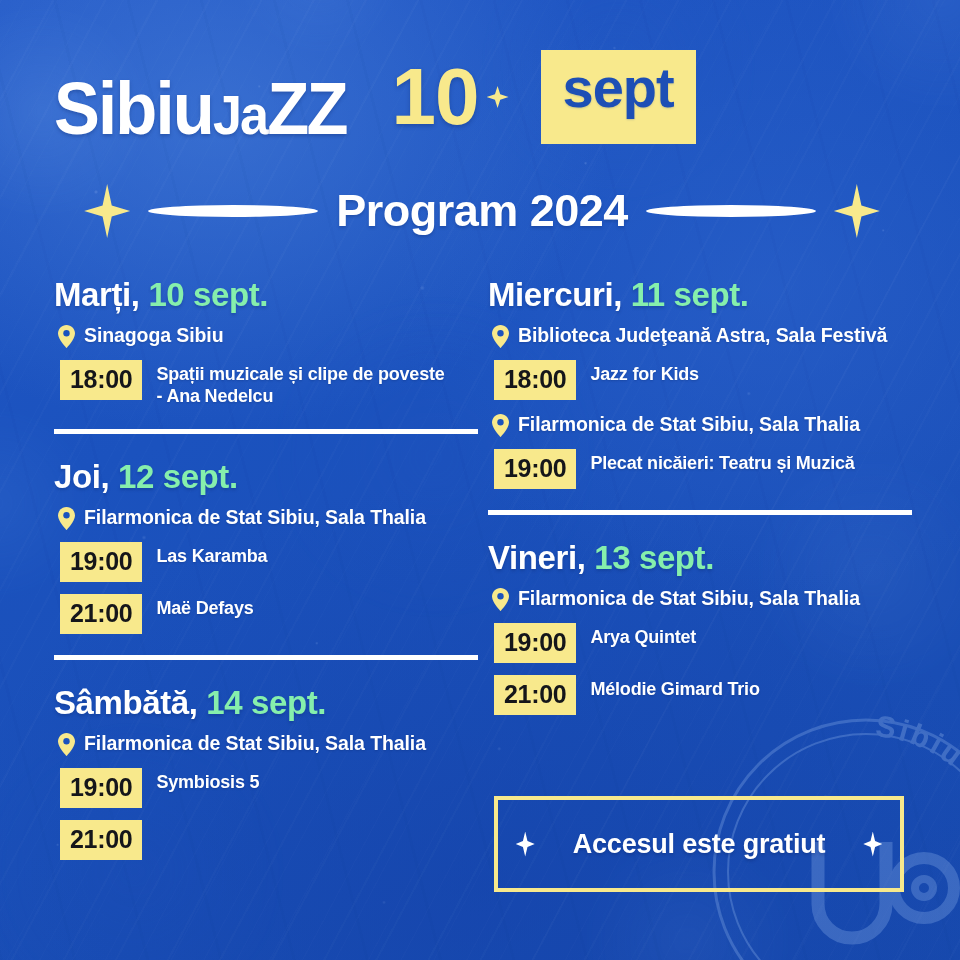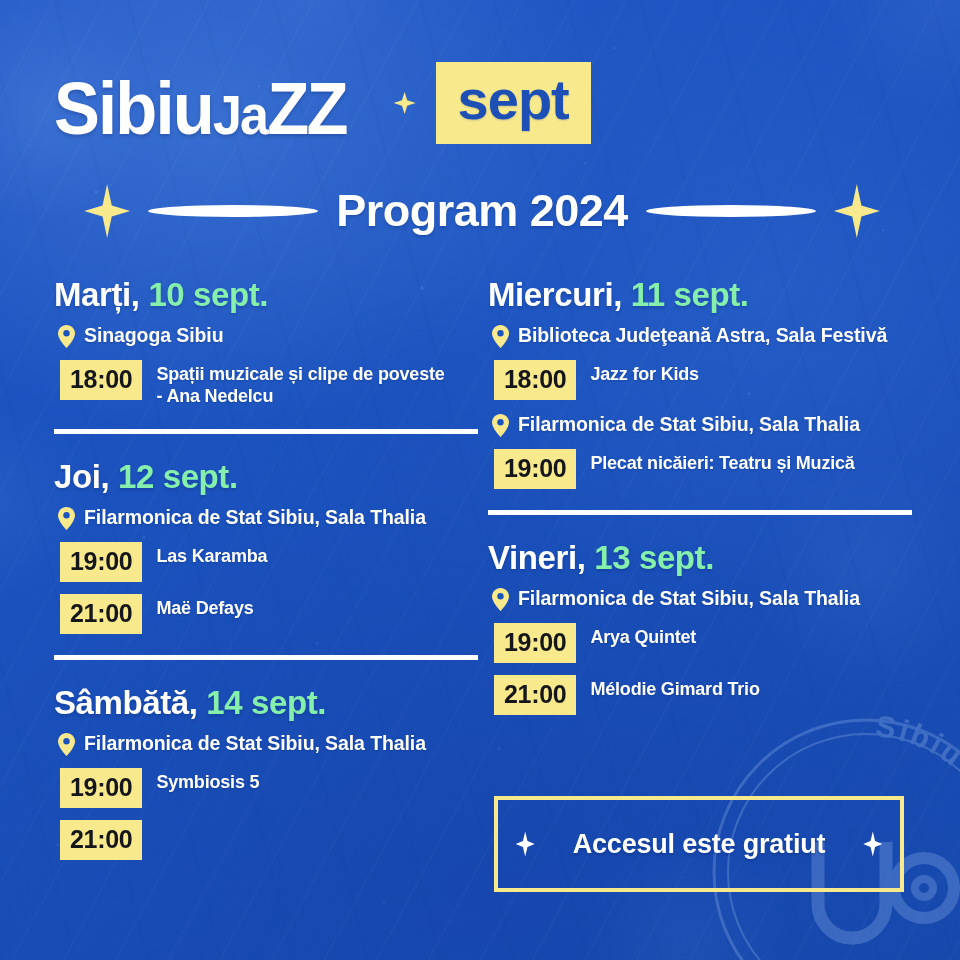--- a/index.html
+++ b/index.html
@@ -121,27 +121,27 @@
     text-shadow: 0 2px 4px rgba(6,30,90,.30);
   }
   .date-sep {
     width: 22px; height: 22px;
     background: #f8e98c;
     clip-path: polygon(50% 0%, 62% 38%, 100% 50%, 62% 62%, 50% 100%, 38% 62%, 0% 50%, 38% 38%);
     margin: 0 2px;
     flex: 0 0 auto;
   }
   .sept-badge {
-    margin-left: 12px;
+    margin-left: 24px;
     background: #f8e98c;
     color: #1d4fb5;
     font-weight: 700;
     font-size: 56px;
     line-height: 1;
-    padding: 10px 22px 16px;
+    padding: 10px 22px 28px;
     letter-spacing: -1px;
     text-shadow: 0 1px 2px rgba(20,60,150,.20);
   }
 
   
   .program-row {
     position: absolute;
     left: 54px;
     top: 176px;
     width: 856px;
@@ -303,20 +303,21 @@
       <path d="M132,150 L132,212 a34,34 0 0,0 68,0 L200,150" fill="none" stroke="#8fb4ee" stroke-width="13"></path>
       <circle cx="238" cy="196" r="30" fill="none" stroke="#8fb4ee" stroke-width="12"></circle>
       <circle cx="238" cy="196" r="9" fill="none" stroke="#8fb4ee" stroke-width="8"></circle>
     </svg>
   </div>
 
   <div class="masthead">
     <div class="logo-word"><span>Sibiu</span><span class="sm">Ja</span><span class="jz">ZZ</span></div>
 
     <div class="dates">
+      <span>10</span>
       <span class="date-sep"></span>
       <span class="sept-badge">sept</span>
     </div>
   </div>
 
   <div class="program-row">
     <span class="spark"></span>
     <span class="lens"></span>
     <span class="program-title">Program 2024</span>
     <span class="lens"></span>

